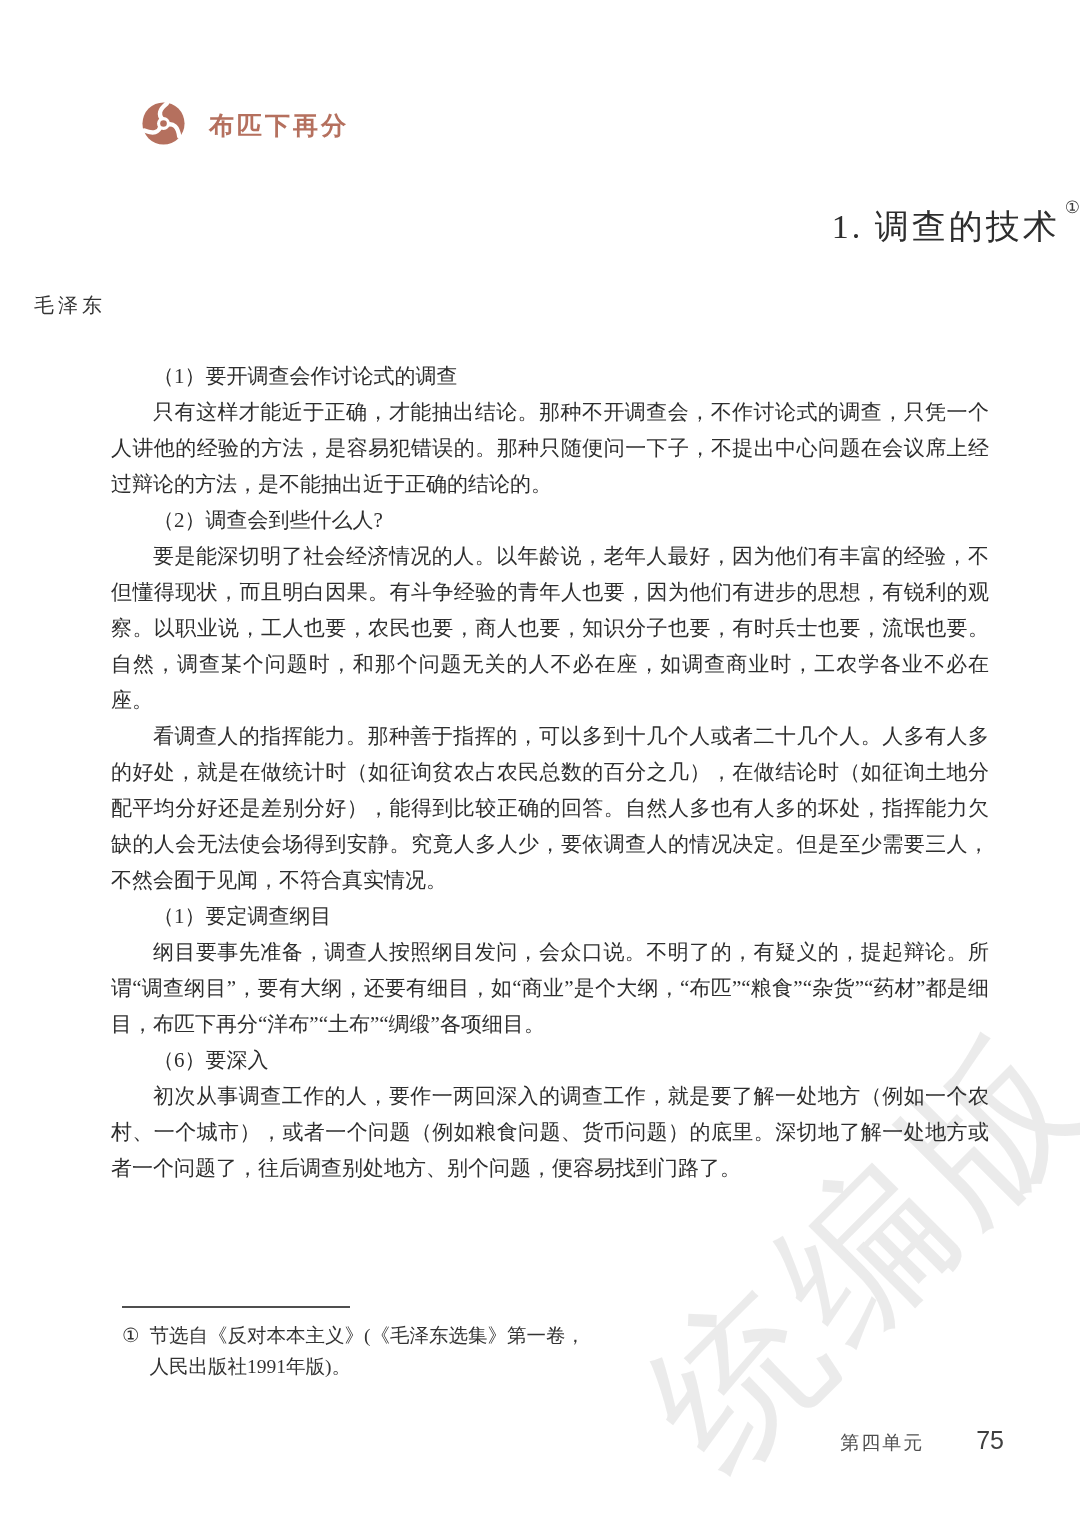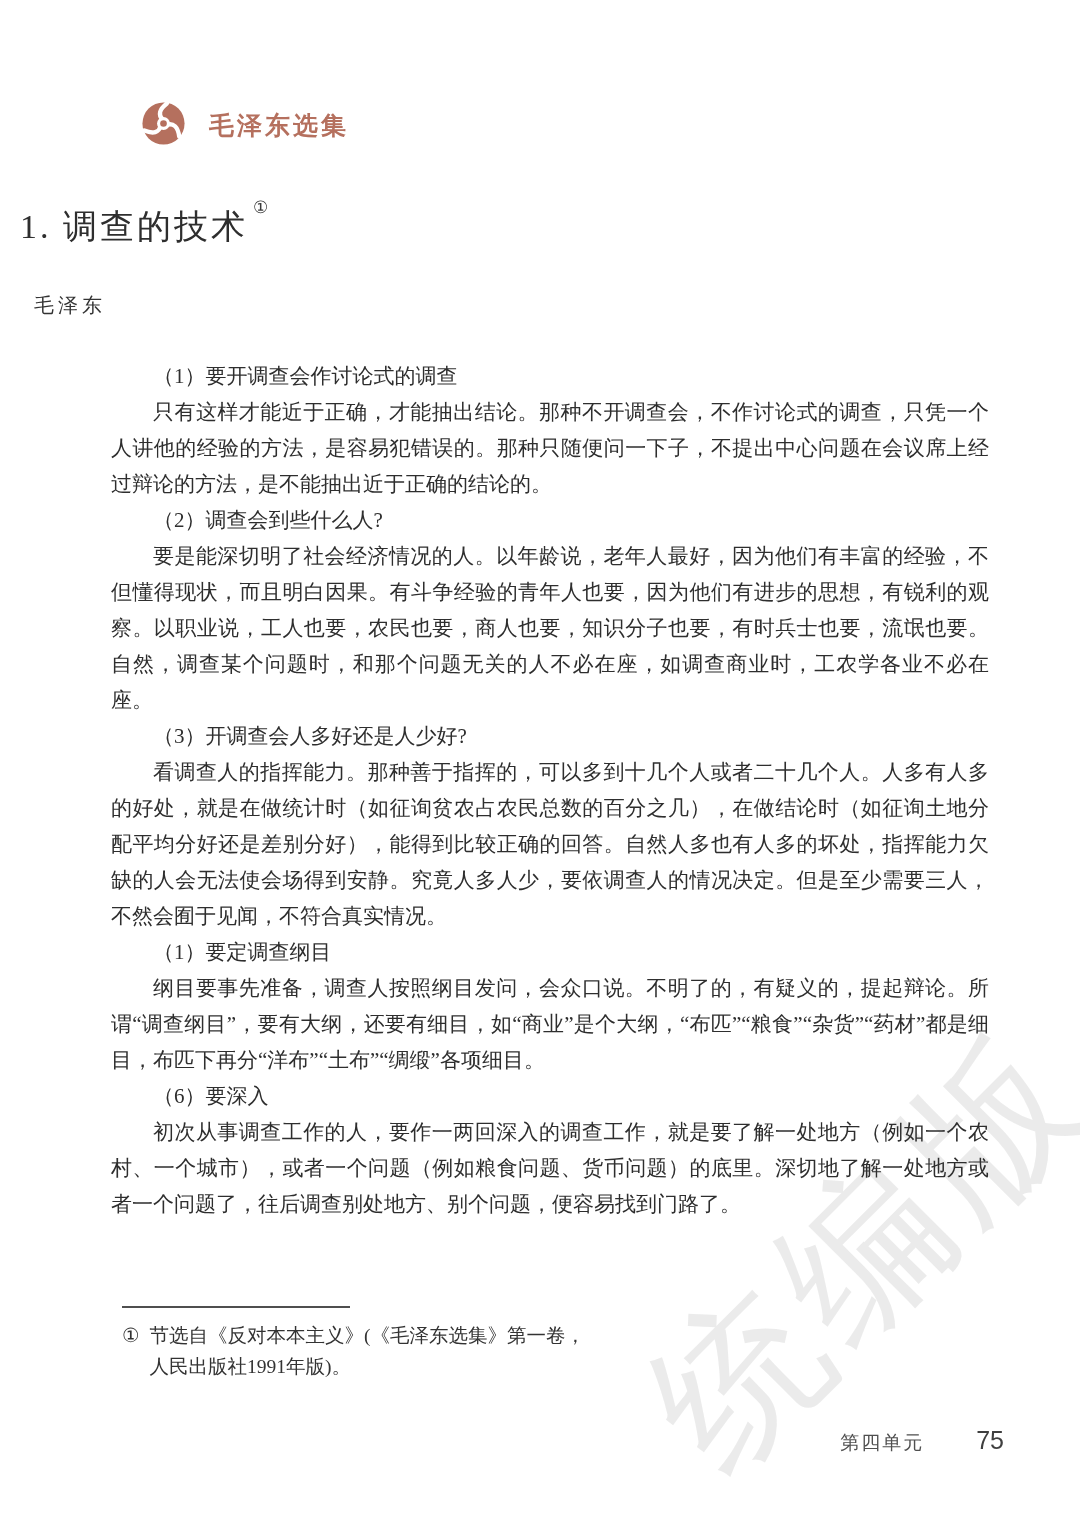--- a/index.html
+++ b/index.html
@@ -54,21 +54,21 @@
     letter-spacing: 3px;
     color: #b5705e;
   }
 
   
   .title-row {
     position: absolute;
     top: 204px;
     left: 0;
     width: 100%;
-    text-align: left;
+    text-align: right;
     font-size: 34px;
     font-weight: 400;
     letter-spacing: 3px;
     padding-left: 20px;
   }
   .fn-ref {
     font-size: 17px;
     position: relative;
     top: -13px;
     margin-left: 5px;
@@ -156,41 +156,40 @@
           <circle cx="24" cy="24" r="21.5" fill="#b5705e"></circle>
           <g stroke="#ffffff" stroke-width="4.4" fill="none" stroke-linecap="round">
             <path id="blade" d="M27.5 3.5 C19.5 9.5 18.5 15.5 23 20"></path>
             <use href="#blade" transform="rotate(120 24 24)"></use>
             <use href="#blade" transform="rotate(240 24 24)"></use>
           </g>
           <circle cx="24" cy="24" r="6.6" fill="#ffffff"></circle>
           <circle cx="24" cy="24" r="3.4" fill="#b5705e"></circle>
         </svg>
       </span>
-      <span class="brand-label">毛泽东选集</span>
+      <span class="brand-label">布匹下再分</span>
     </div>
 
     <h1 class="title-row"><span>1. 调查的技术</span><sup class="fn-ref">①</sup></h1>
 
     <div class="author-row">毛泽东</div>
 
     <div class="content">
 
       <section>
         <div class="sec-heading">（1）要开调查会作讨论式的调查</div>
         <div class="sec-para">只有这样才能近于正确，才能抽出结论。那种不开调查会，不作讨论式的调查，只凭一个人讲他的经验的方法，是容易犯错误的。那种只随便问一下子，不提出中心问题在会议席上经过辩论的方法，是不能抽出近于正确的结论的。</div>
       </section>
 
       <section>
         <div class="sec-heading">（2）调查会到些什么人?</div>
         <div class="sec-para">要是能深切明了社会经济情况的人。以年龄说，老年人最好，因为他们有丰富的经验，不但懂得现状，而且明白因果。有斗争经验的青年人也要，因为他们有进步的思想，有锐利的观察。以职业说，工人也要，农民也要，商人也要，知识分子也要，有时兵士也要，流氓也要。自然，调查某个问题时，和那个问题无关的人不必在座，如调查商业时，工农学各业不必在座。</div>
       </section>
 
       <section>
-        <div class="sec-heading">（3）开调查会人多好还是人少好?</div>
         <div class="sec-para">看调查人的指挥能力。那种善于指挥的，可以多到十几个人或者二十几个人。人多有人多的好处，就是在做统计时（如征询贫农占农民总数的百分之几），在做结论时（如征询土地分配平均分好还是差别分好），能得到比较正确的回答。自然人多也有人多的坏处，指挥能力欠缺的人会无法使会场得到安静。究竟人多人少，要依调查人的情况决定。但是至少需要三人，不然会囿于见闻，不符合真实情况。</div>
       </section>
 
       <section>
         <div class="sec-heading">（1）要定调查纲目</div>
         <div class="sec-para">纲目要事先准备，调查人按照纲目发问，会众口说。不明了的，有疑义的，提起辩论。所谓“调查纲目”，要有大纲，还要有细目，如“商业”是个大纲，“布匹”“粮食”“杂货”“药材”都是细目，布匹下再分“洋布”“土布”“绸缎”各项细目。</div>
       </section>
 
 
       <section>

